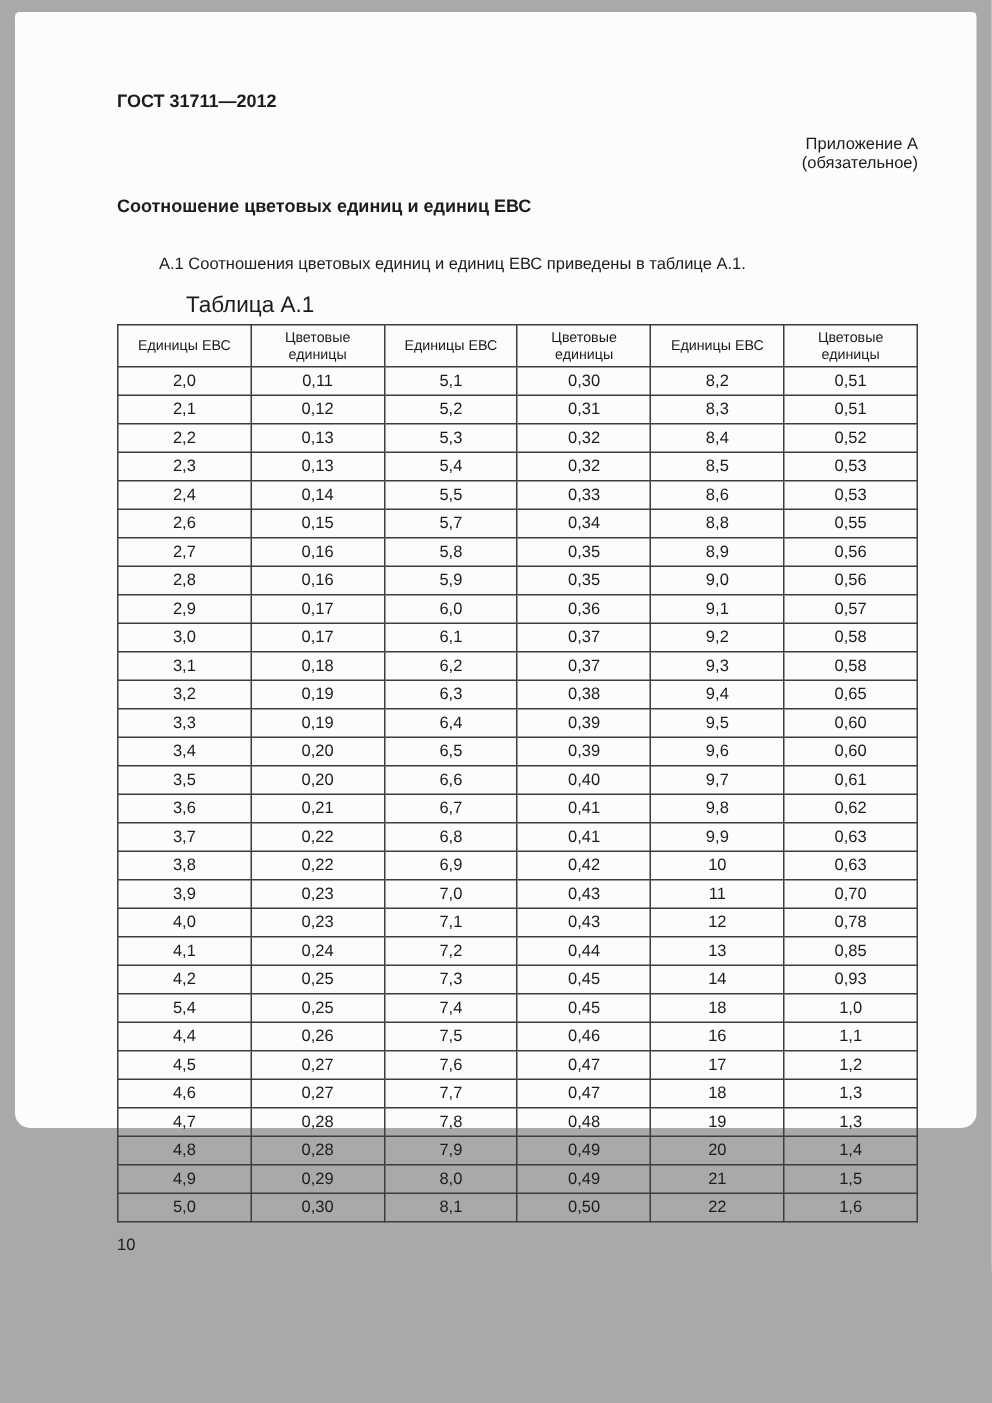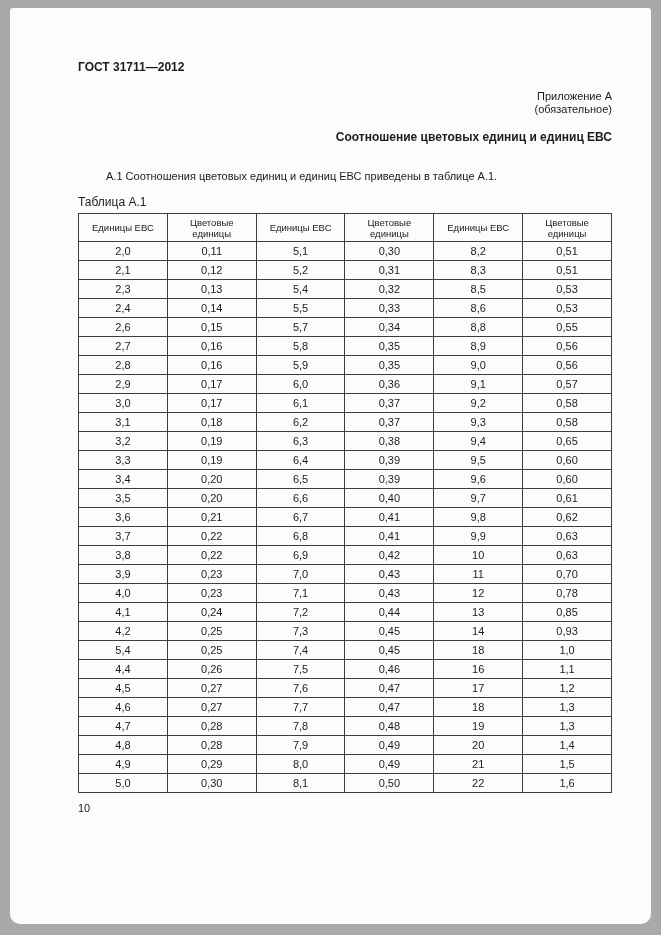--- a/index.html
+++ b/index.html
@@ -7,55 +7,56 @@
     width: 661px; height: 935px;
     background: #a9a9a9;
     font-family: "Liberation Sans", sans-serif;
     color: #1c1c1c;
     position: relative;
     overflow: hidden;
   }
   .sheet {
     position: absolute;
     left: 10px; top: 8px;
-    width: 641px; height: 916px;
+    width: 641px; height: 744px;
     background: #fcfcfb;
     border-radius: 3px 3px 10px 10px;
     padding: 52px 39px 0 68px;
   }
   .doc-code {
     font-weight: bold;
     font-size: 12px;
   }
   .appendix {
     text-align: right;
     font-size: 11px;
     margin-top: 16px;
     line-height: 13px;
   }
   .appendix-sub {
     text-align: right;
     font-size: 11px;
     line-height: 13px;
   }
   .section-title {
-    text-align: right;
+    text-align: left;
     font-weight: bold;
     font-size: 12px;
     margin-top: 14px;
   }
   .intro {
     font-size: 11px;
     margin-top: 26px;
     padding-left: 28px;
   }
   .table-label {
-    font-size: 12px;
+    font-size: 15px;
     margin-top: 13px;
     margin-bottom: 4px;
+    margin-left: 46px;
   }
   table.conv {
     border-collapse: collapse;
     width: 534px;
     table-layout: fixed;
   }
   table.conv th, table.conv td {
     border: 1px solid #3d3d3d;
     text-align: center;
     vertical-align: middle;
@@ -115,20 +116,28 @@
         </tr>
         <tr>
           <td>2,1</td>
           <td>0,12</td>
           <td>5,2</td>
           <td>0,31</td>
           <td>8,3</td>
           <td>0,51</td>
         </tr>
         <tr>
+          <td>2,2</td>
+          <td>0,13</td>
+          <td>5,3</td>
+          <td>0,32</td>
+          <td>8,4</td>
+          <td>0,52</td>
+        </tr>
+        <tr>
           <td>2,3</td>
           <td>0,13</td>
           <td>5,4</td>
           <td>0,32</td>
           <td>8,5</td>
           <td>0,53</td>
         </tr>
         <tr>
           <td>2,4</td>
           <td>0,14</td>

